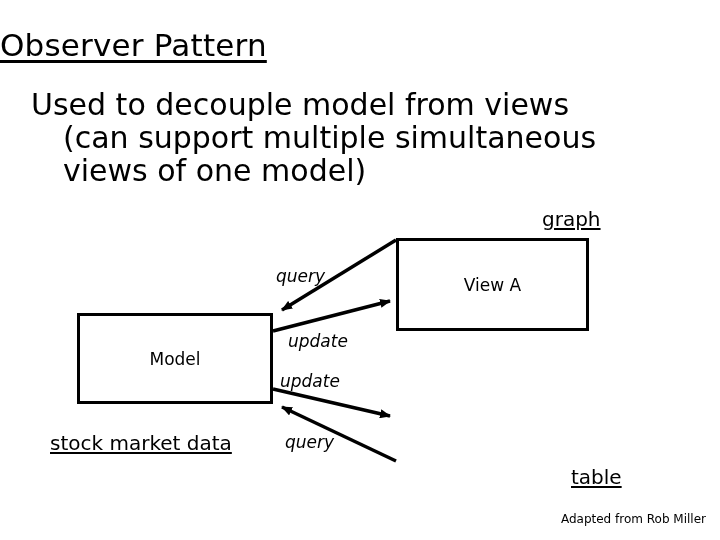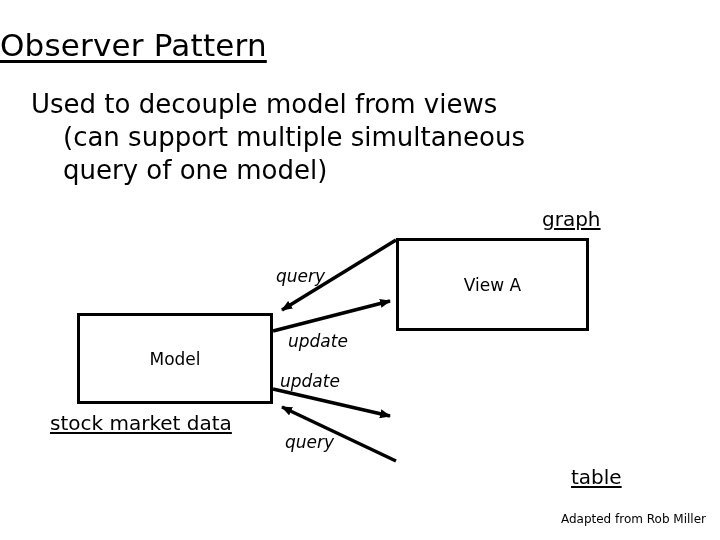--- a/index.html
+++ b/index.html
@@ -32,21 +32,21 @@
     text-underline-offset: 4px;
     white-space: nowrap;
   }
 
   
   #body-text {
     position: absolute;
     left: 31px;
     top: 88px;
     width: 640px;
-    font-size: 26px;
+    font-size: 30px;
     line-height: 33px;
   }
   #body-text .l1 { display: block; text-indent: 0; }
   #body-text .l2 { display: block; padding-left: 32px; }
   #body-text .l3 { display: block; padding-left: 32px; }
 
   
   #diagram {
     position: absolute;
     left: 0;
@@ -83,21 +83,21 @@
   .caption {
     position: absolute;
     font-size: 20px;
     line-height: 19px;
     text-decoration: underline;
     text-underline-offset: 2px;
     white-space: nowrap;
   }
   #cap-graph  { left: 542px; top: 210px; }
   #cap-table  { left: 565px; top: 468px; margin-left: 6px; }
-  #cap-stock  { left: 50px;  top: 414px; text-decoration: underline; }
+  #cap-stock  { left: 50px;  top: 434px; text-decoration: underline; }
 
   
   .arrow-label {
     position: absolute;
     font-size: 17px;
     line-height: 20px;
     font-style: italic;
     white-space: nowrap;
   }
   #lbl-query-top    { left: 276px; top: 266px; }
@@ -120,21 +120,21 @@
 </head>
 <body>
 
 <div id="slide">
 
   <div id="title">Observer Pattern</div>
 
   <div id="body-text">
     <span class="l1">Used to decouple model from views</span>
     <span class="l2">(can support multiple simultaneous</span>
-    <span class="l3">query of one model)</span>
+    <span class="l3">views of one model)</span>
   </div>
 
   <div id="diagram">
 
     <svg width="720" height="540" viewBox="0 0 720 540">
       <defs>
         <marker id="ah" markerWidth="11" markerHeight="9" refX="10" refY="4.5" orient="auto" markerUnits="userSpaceOnUse">
           <path d="M0,0 L11,4.5 L0,9 Z" fill="#000000"></path>
         </marker>
       </defs>

